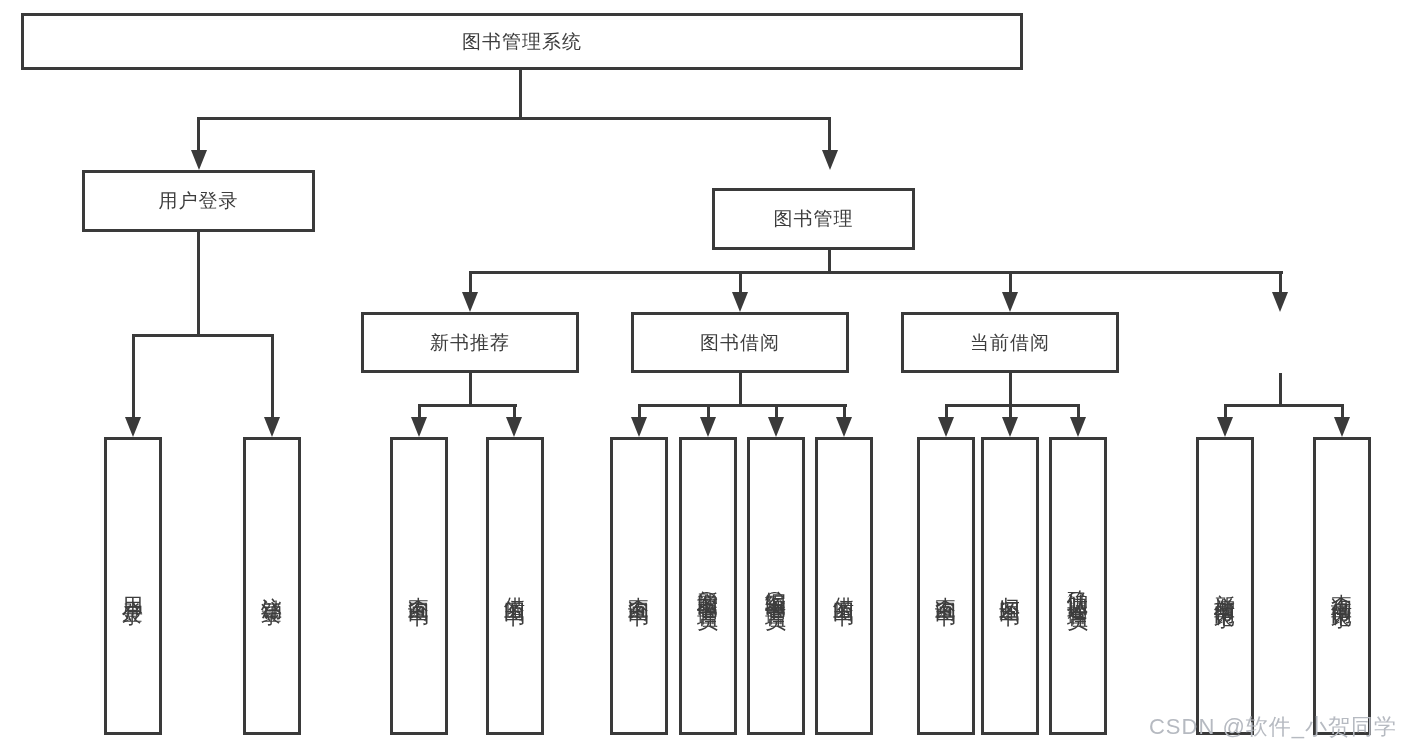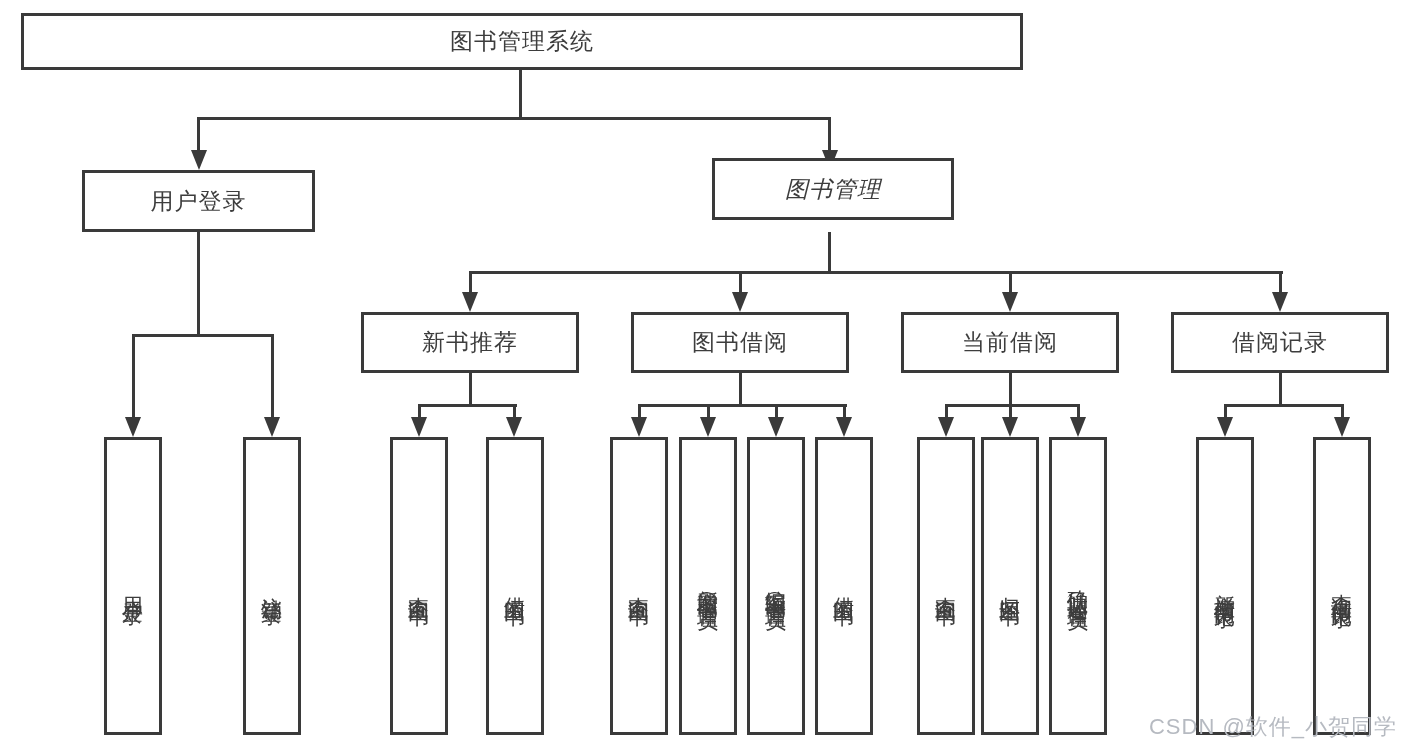--- a/index.html
+++ b/index.html
@@ -12,21 +12,21 @@
   }
   .box{
     position:absolute;
     background:#ffffff;
     border:3px solid #3a3a3a;
     box-sizing:border-box;
     display:flex;align-items:center;justify-content:center;
     color:#3d3d3d;
     z-index:2;
   }
-  .h-box{font-size:23px;letter-spacing:1px;}
+  .h-box{font-size:19px;letter-spacing:1px;}
   .leaf{
     width:58px;height:298px;top:437px;
     font-size:21px;
   }
   .leaf .vtext{
     writing-mode:vertical-rl;
     text-orientation:mixed;
     letter-spacing:3px;
     line-height:1;
     white-space:nowrap;
@@ -54,35 +54,32 @@
 
 <div id="canvas">
 
   <div class="box h-box" style="left:21px;top:13px;width:1002px;height:57px;">
     <span>图书管理系统</span>
   </div>
 
   <div class="box h-box" style="left:82px;top:170px;width:233px;height:62px;">
     <span>用户登录</span>
   </div>
-  <div class="box h-box" style="left:712px;top:158px;width:242px;height:62px;font-style:italic;">
+  <div class="box h-box" style="left:712px;top:188px;width:203px;height:62px;">
     <span>图书管理</span>
   </div>
 
   <div class="box h-box" style="left:631px;top:312px;width:218px;height:61px;">
     <span>图书借阅</span>
   </div>
   <div class="box h-box" style="left:361px;top:312px;width:218px;height:61px;">
     <span>新书推荐</span>
   </div>
   <div class="box h-box" style="left:901px;top:312px;width:218px;height:61px;">
     <span>当前借阅</span>
-  </div>
-  <div class="box h-box" style="left:1171px;top:312px;width:218px;height:61px;">
-    <span>借阅记录</span>
   </div>
 
   <div class="box leaf" style="left:104px;">
     <span class="vtext">用户登录</span>
   </div>
   <div class="box leaf" style="left:243px;">
     <span class="vtext">注销登录</span>
   </div>
 
   <div class="box leaf" style="left:390px;">

